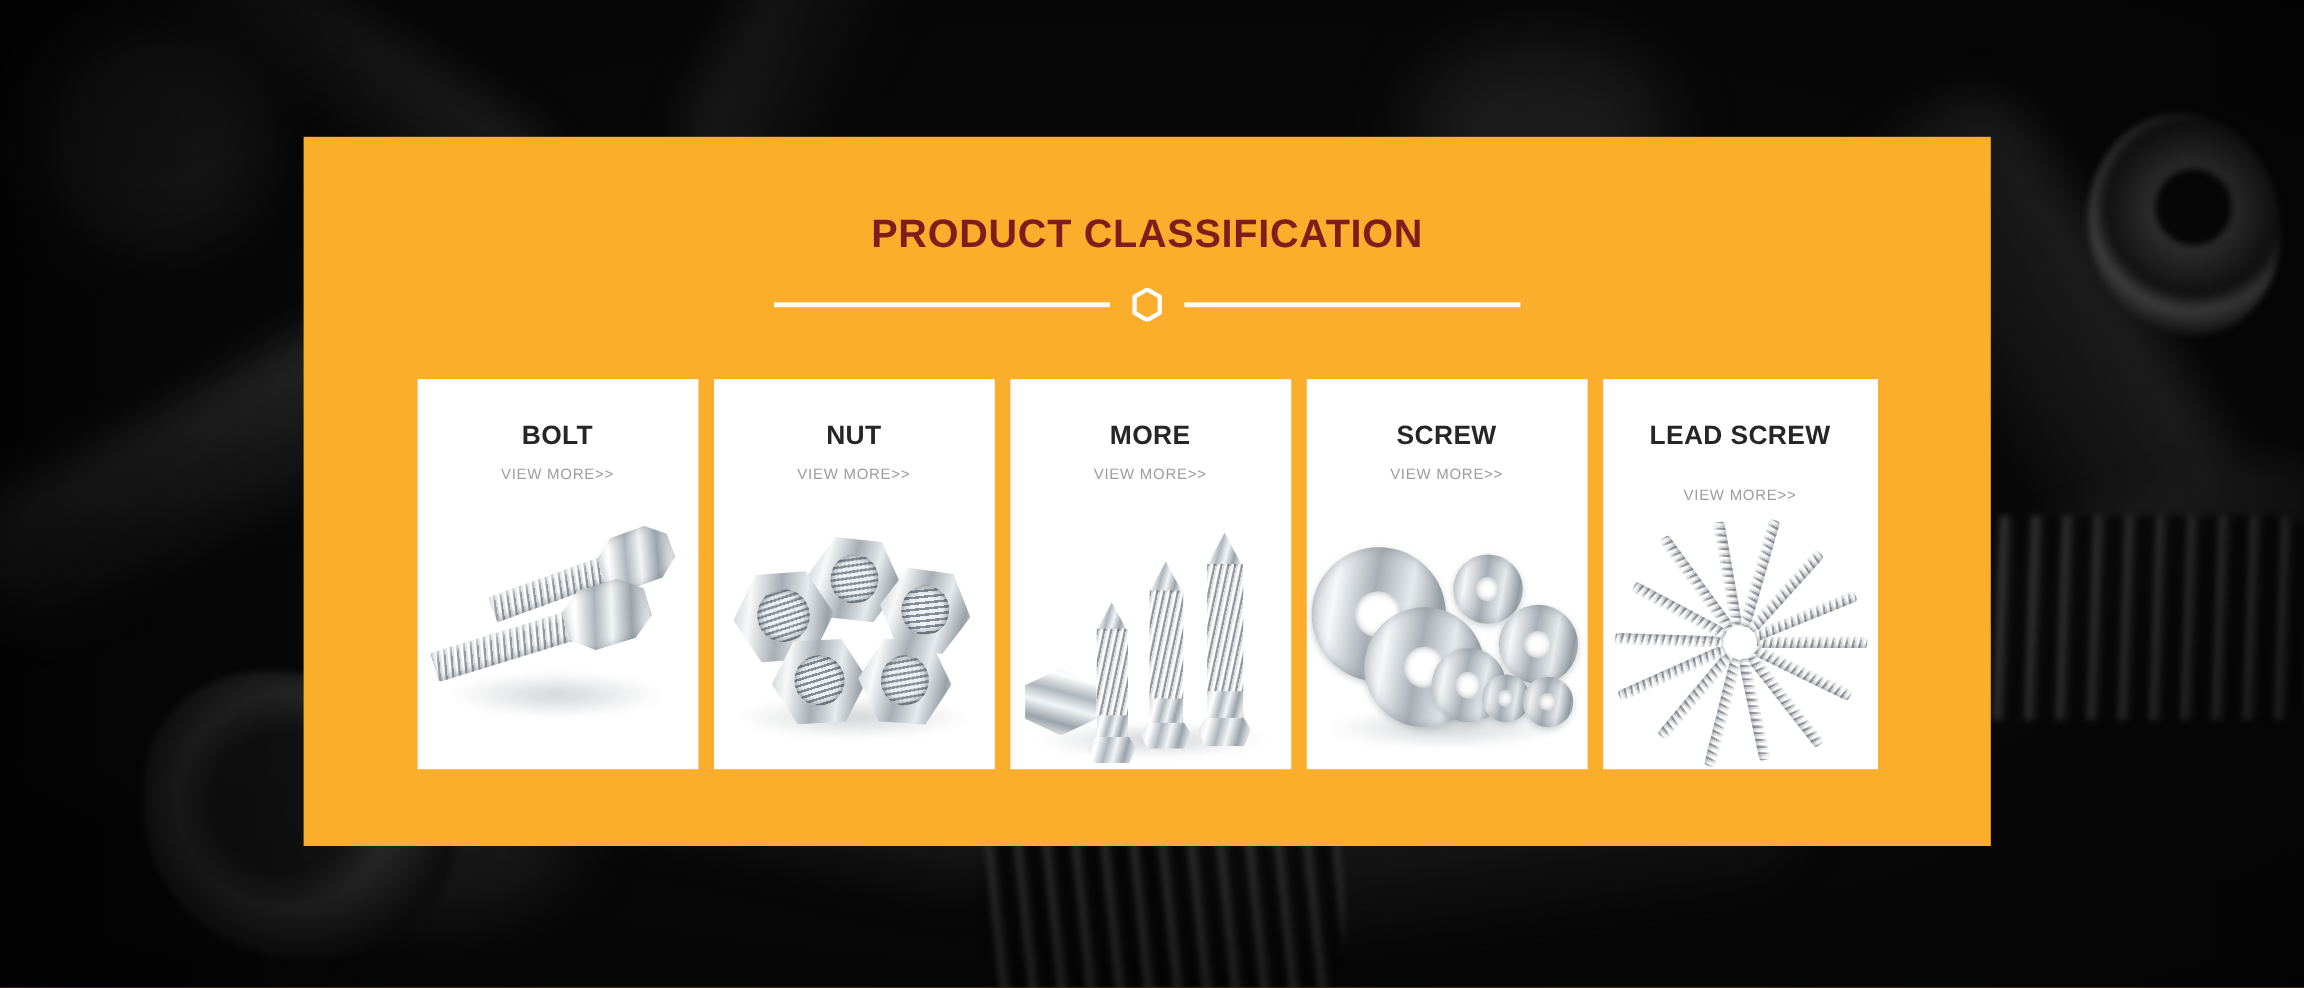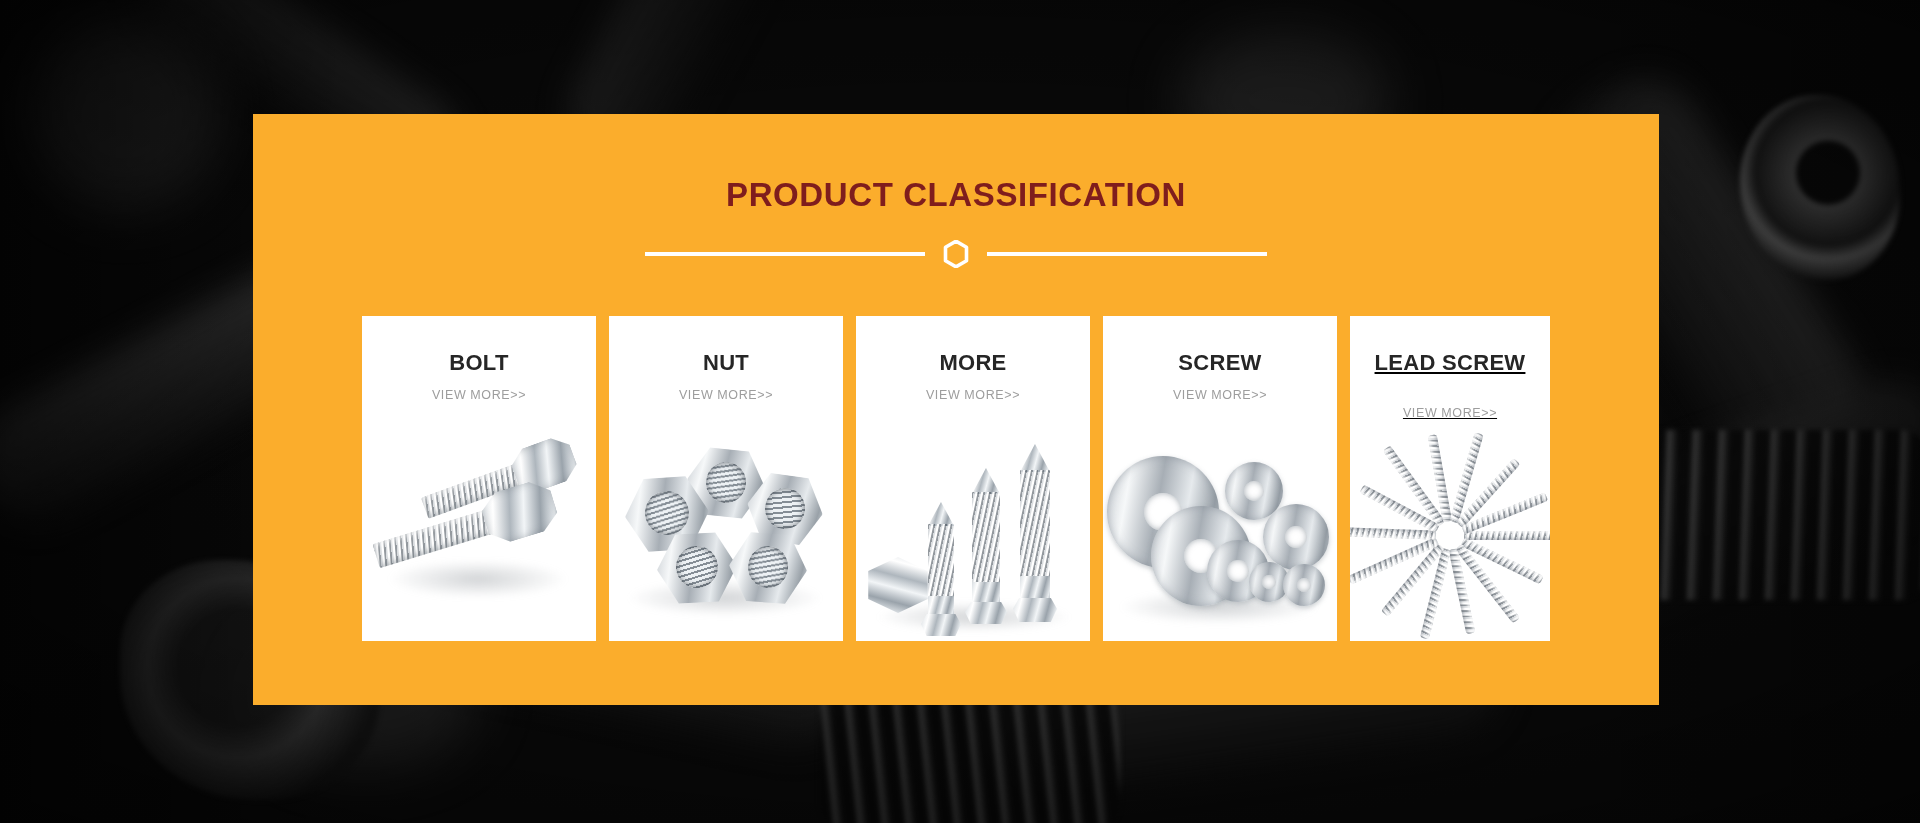--- a/index.html
+++ b/index.html
@@ -83,21 +83,21 @@
     margin-top:48px;
   }
   .card{
     width:234px;
     height:325px;
     background:#ffffff;
     position:relative;
     overflow:hidden;
     cursor:pointer;
   }
-  .card.wide{ width:200px;text-decoration:underline; }
+  .card.wide{ width:229px; }
   .card-title{
     text-align:center;
     color:#262626;
     font-size:22px;
     font-weight:bold;
     letter-spacing:.3px;
     margin-top:34px;
     white-space:nowrap;
   }
   .card.wide .card-title{ font-size:22px; }

